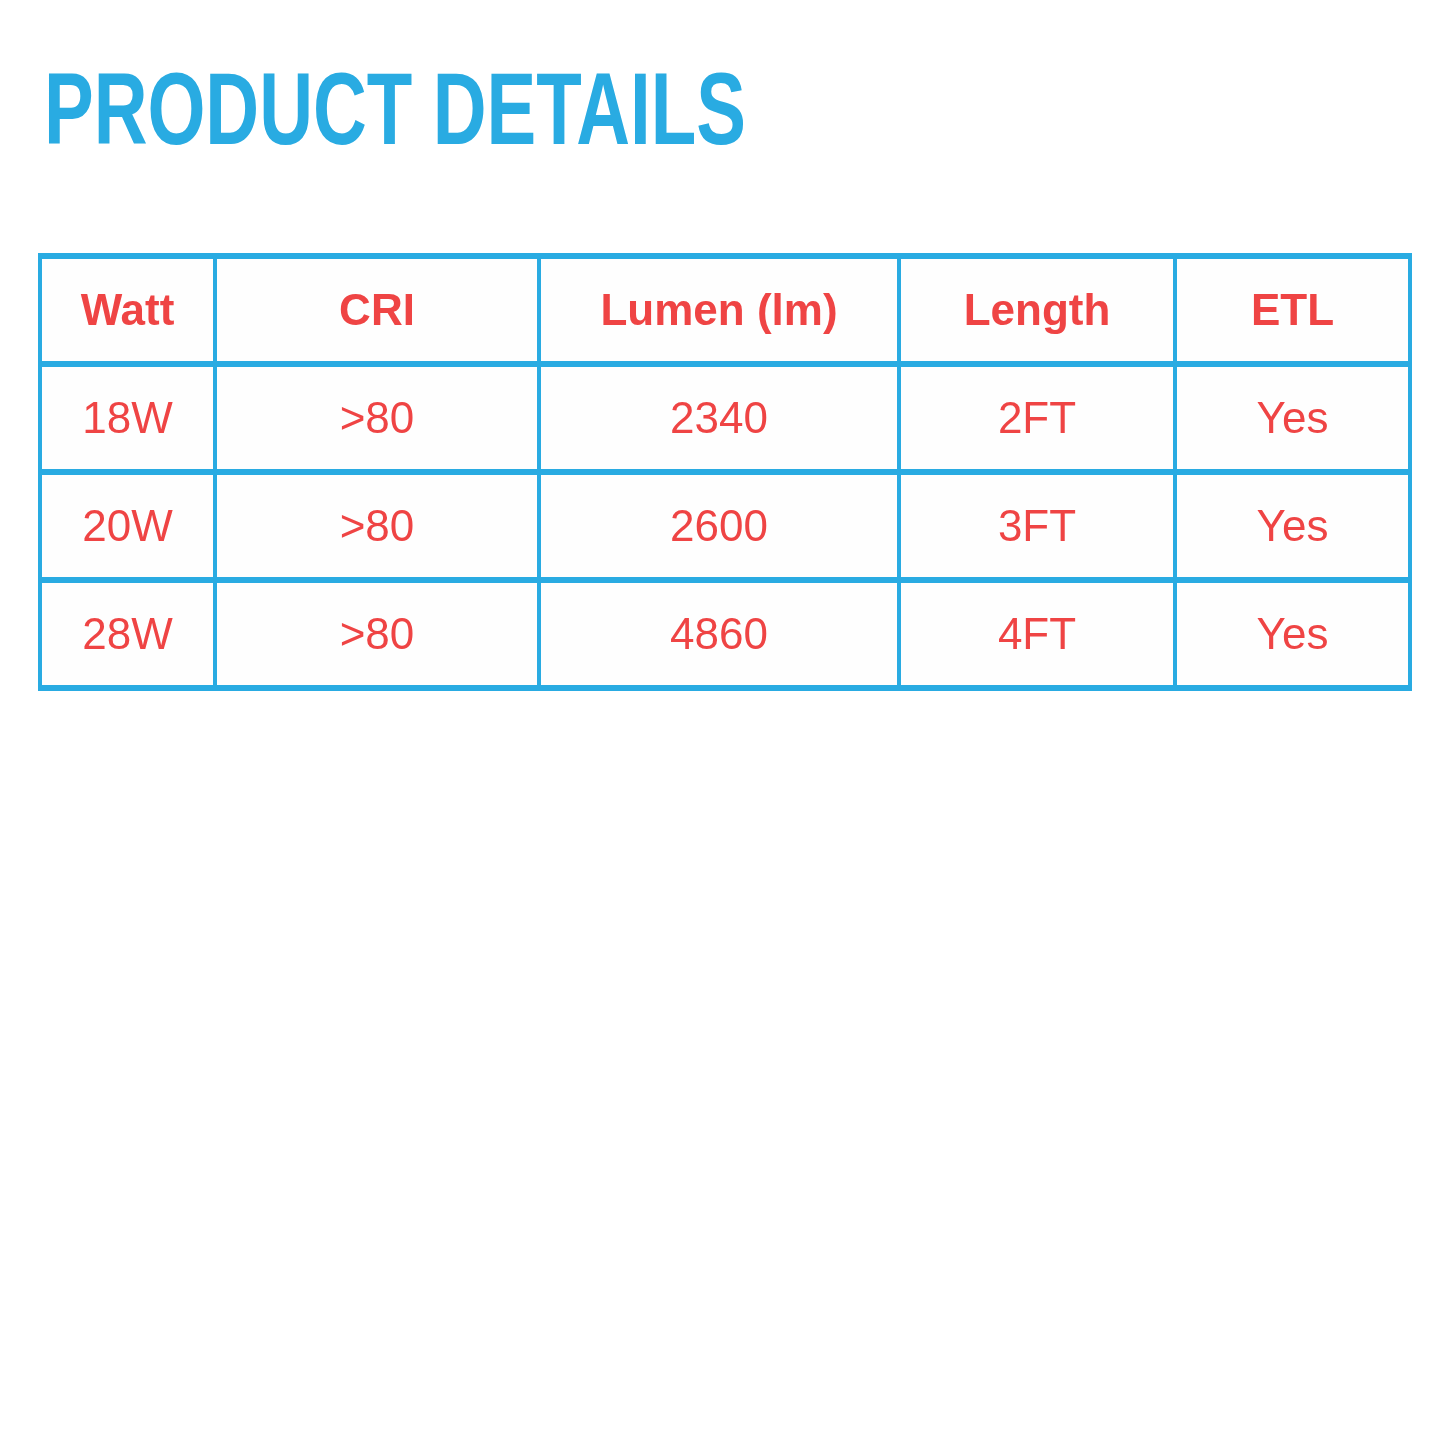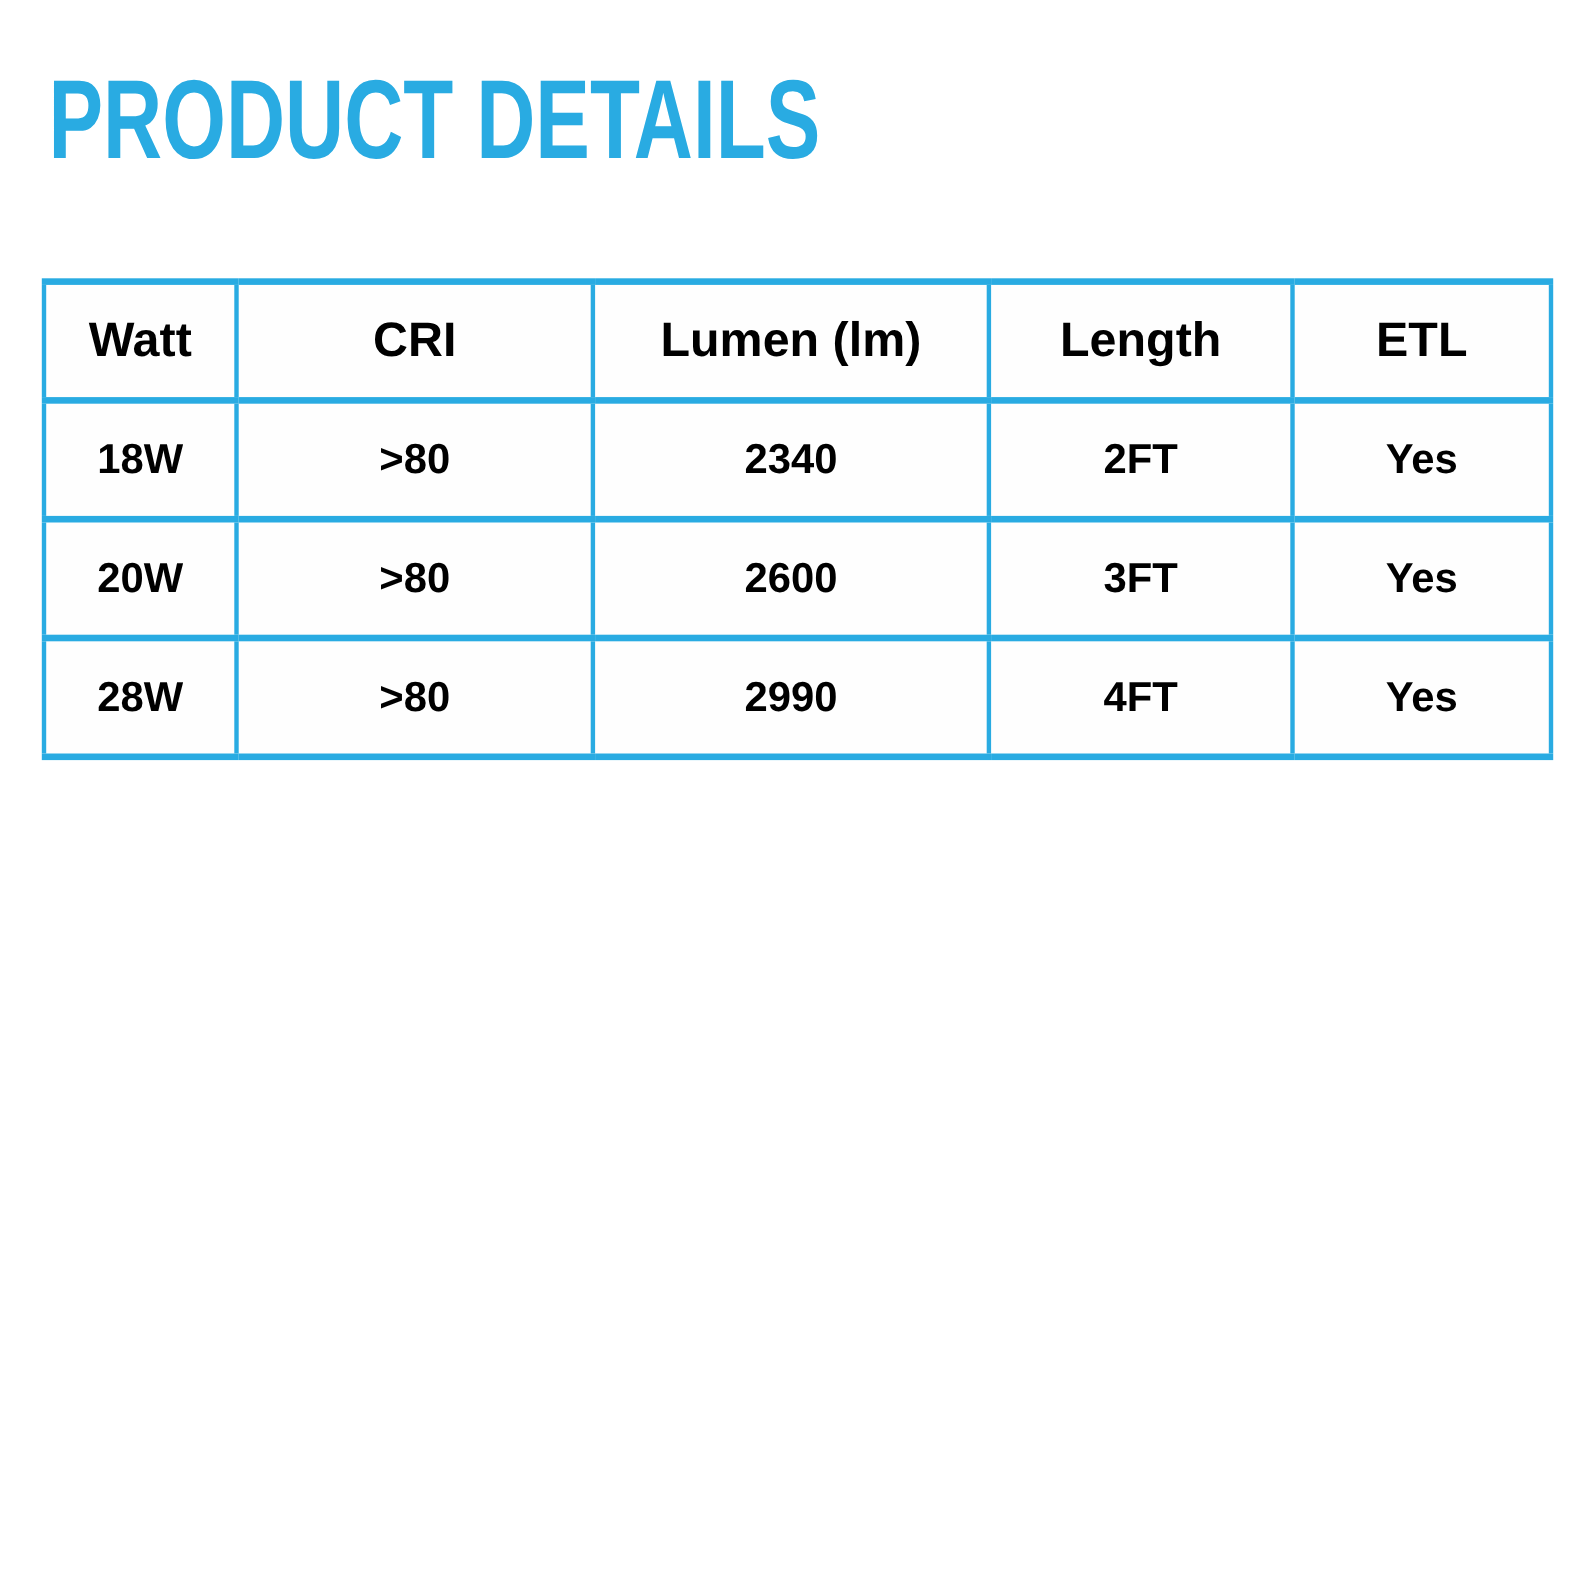--- a/index.html
+++ b/index.html
@@ -39,31 +39,31 @@
     background: #ffffff;
   }
   .spec-table th,
   .spec-table td {
     border: 4px solid #29ABE2;
     border-top-width: 6px;
     border-bottom-width: 6px;
     height: 102px;
     text-align: center;
     vertical-align: middle;
-    color: #000000;
+    color: #ef4444;
     background: #fefefe;
     padding: 0;
   }
   .spec-table th {
     font-size: 44px;
     font-weight: bold;
   }
   .spec-table td {
-    font-size: 38px;
-    font-weight: bold;
+    font-size: 44px;
+    font-weight: normal;
   }
 </style>
 </head>
 <body>
 
 <div class="page">
 
   <h1 class="page-title">PRODUCT DETAILS</h1>
 
   <table class="spec-table">
@@ -94,20 +94,20 @@
       <tr>
         <td>20W</td>
         <td>&gt;80</td>
         <td>2600</td>
         <td>3FT</td>
         <td>Yes</td>
       </tr>
       <tr>
         <td>28W</td>
         <td>&gt;80</td>
-        <td>2990</td>
+        <td>4860</td>
         <td>4FT</td>
         <td>Yes</td>
       </tr>
     </tbody>
   </table>
 
 </div>
 
 </body></html>

